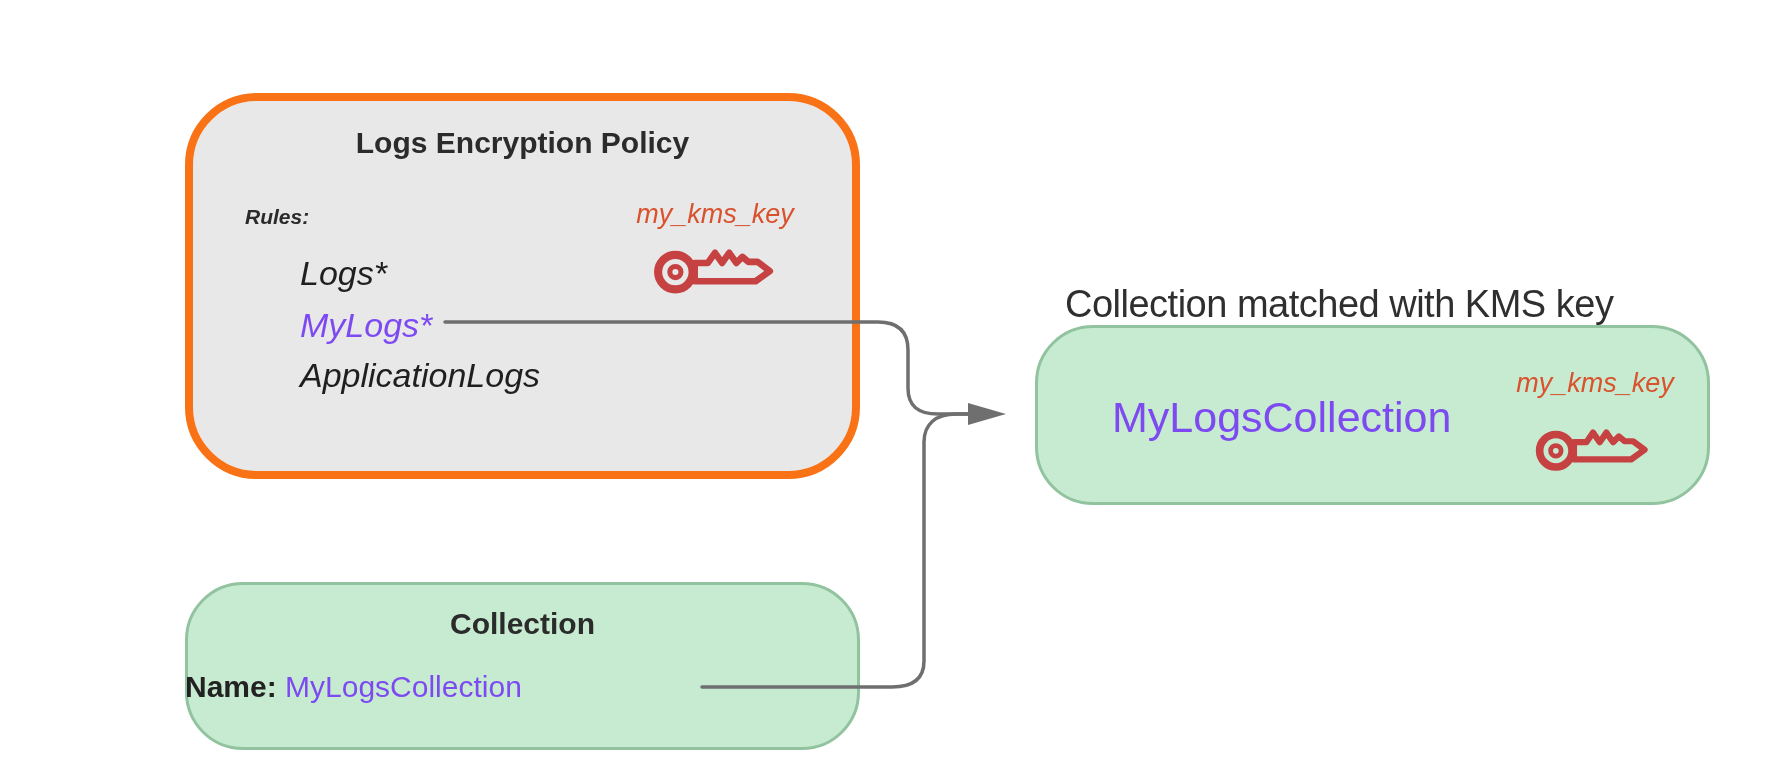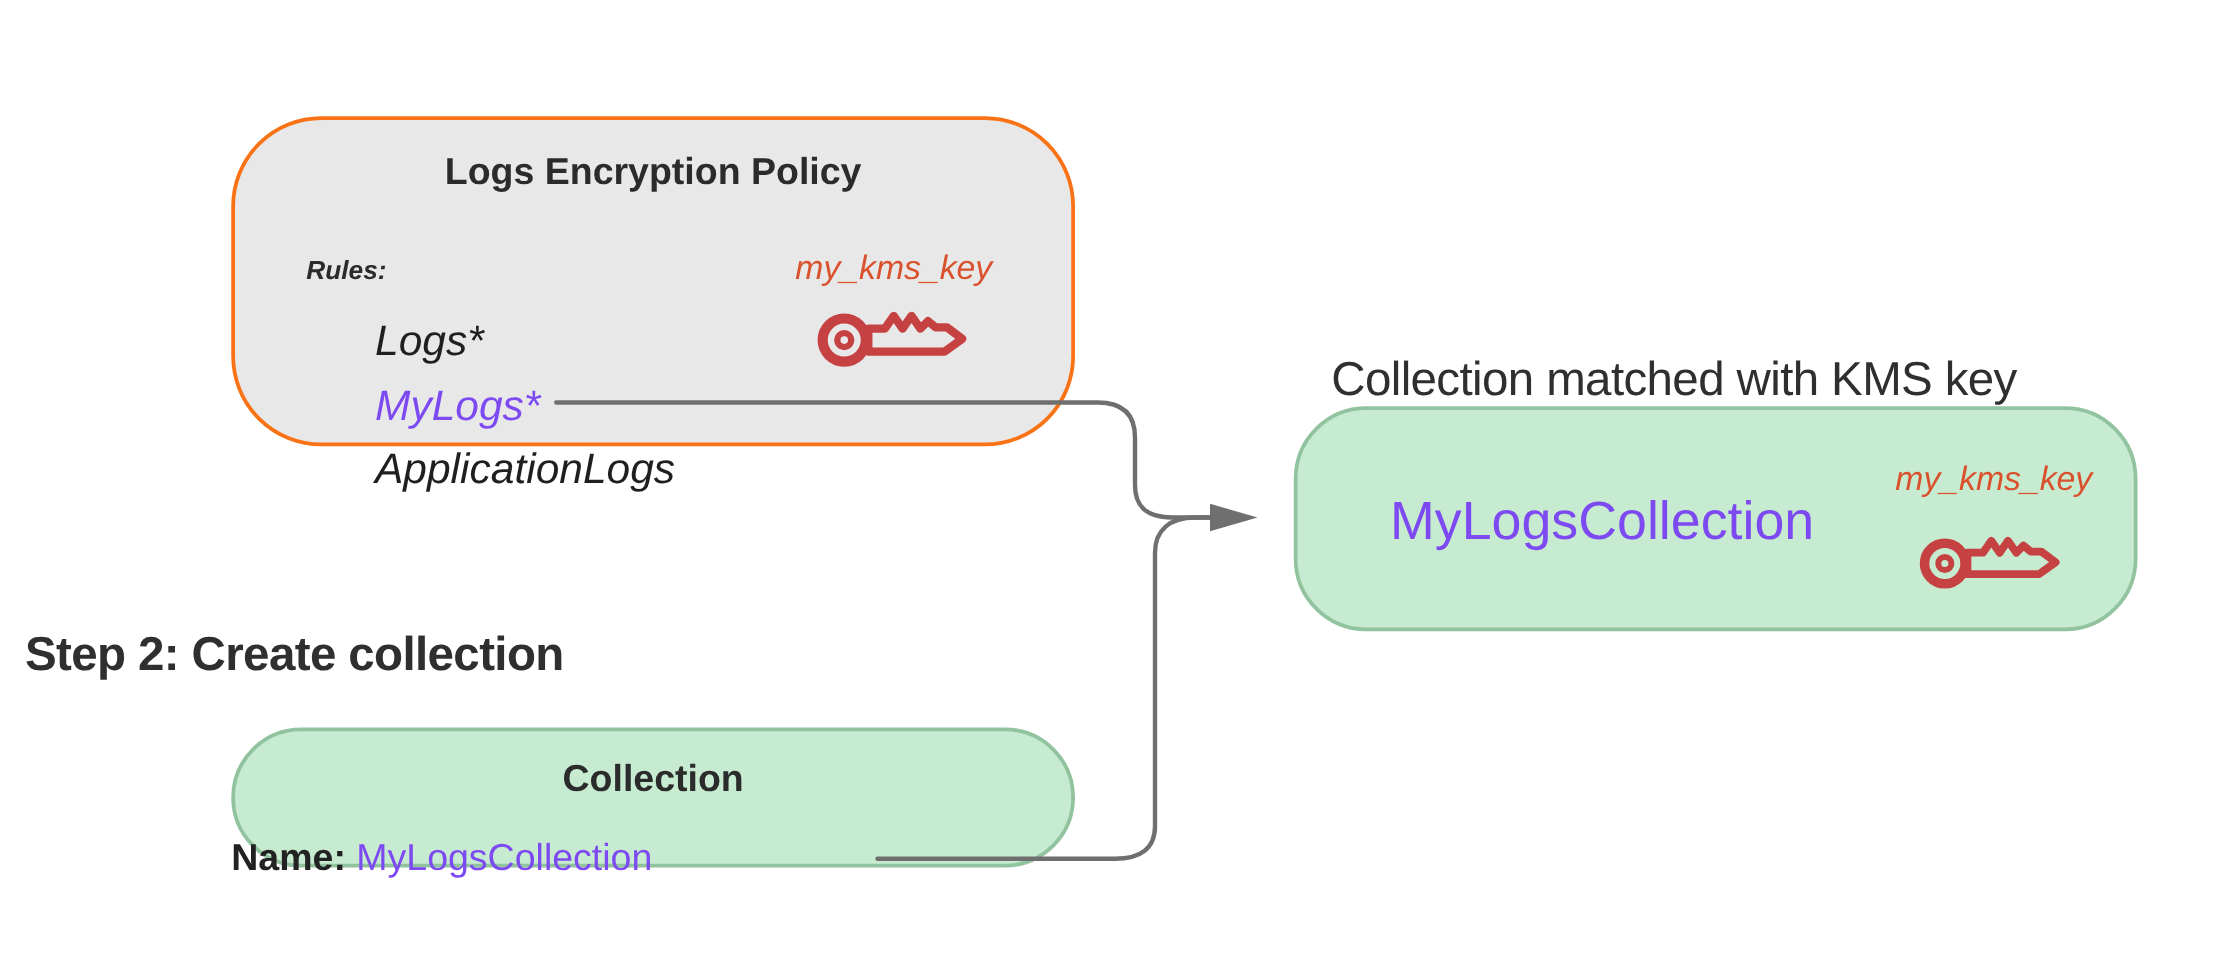--- a/index.html
+++ b/index.html
@@ -13,25 +13,25 @@
   }
   .abs{position:absolute;}
   .step-heading{
     font-size:38px;font-weight:bold;color:#2f2f2f;letter-spacing:-0.5px;
     white-space:nowrap;
   }
   .box{
     position:absolute;box-sizing:border-box;
   }
   .policy-box{
-    left:185px;top:93px;width:675px;height:264px;
-    background:#e9e8e8;border:3px solid #f97316;border-radius:72px;
+    left:185px;top:93px;width:675px;height:386px;
+    background:#e9e8e8;border:8px solid #f97316;border-radius:72px;
   }
   .collection-box{
-    left:185px;top:582px;width:675px;height:112px;
+    left:185px;top:582px;width:675px;height:168px;
     background:#c7ebd1;border:3px solid #92c39f;border-radius:58px;
   }
   .result-box{
     left:1035px;top:325px;width:675px;height:180px;
     background:#c7ebd1;border:3px solid #92c39f;border-radius:58px;
   }
   .box-title{
     position:absolute;left:0;width:100%;text-align:center;
     font-size:30px;font-weight:bold;color:#2b2b2b;
   }
@@ -84,21 +84,20 @@
   <div class="rule-item" style="top:356px;">ApplicationLogs</div>
 
   <div class="kms-label" style="left:600px;top:199px;width:230px;">my_kms_key</div>
 
   <svg class="key-icon" style="left:650px;top:228px;" width="132" height="78" viewBox="0 0 130 70">
     <circle cx="25" cy="40" r="17" fill="none" stroke="#c64141" stroke-width="8"></circle>
     <circle cx="25" cy="40" r="5.5" fill="none" stroke="#c64141" stroke-width="5"></circle>
     <path d="M44 31 L57 31 L64 21 L71 31 L78 21 L85 31 L91 25 L97 30 L106 30 L118 39 L104 49 L44 49 Z" fill="none" stroke="#c64141" stroke-width="6.5" stroke-linejoin="round"></path>
   </svg>
 
-  <div class="abs step-heading" style="left:20px;top:503px;">Step 2: Create collection</div>
 
   <div class="box collection-box">
     <div class="box-title" style="top:22px;">Collection</div>
   </div>
   <div class="name-row" style="left:185px;width:675px;">
     <span class="name-label">Name:</span>
     <span> </span>
     <span class="name-value">MyLogsCollection</span>
   </div>
 

